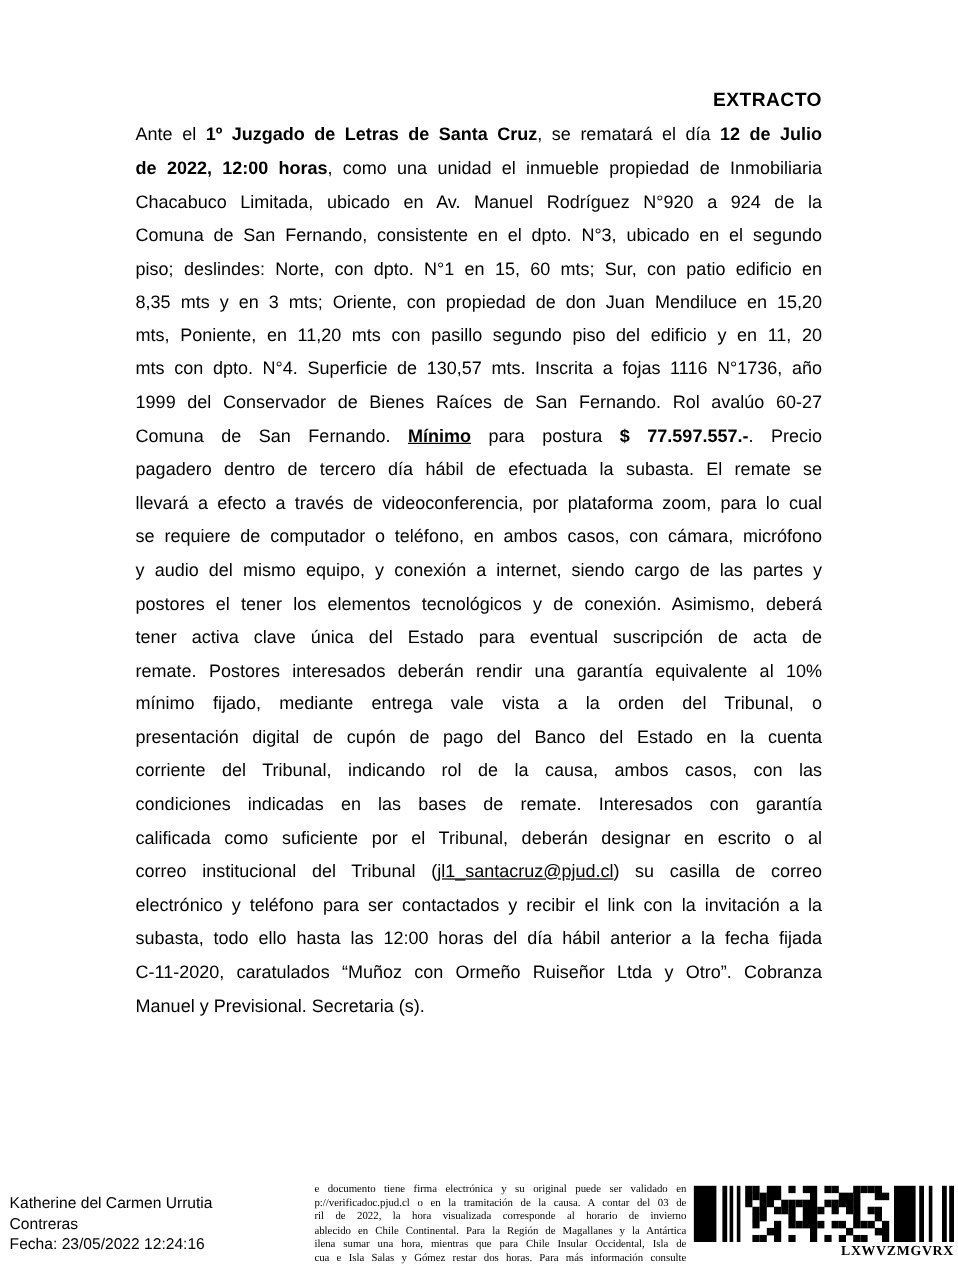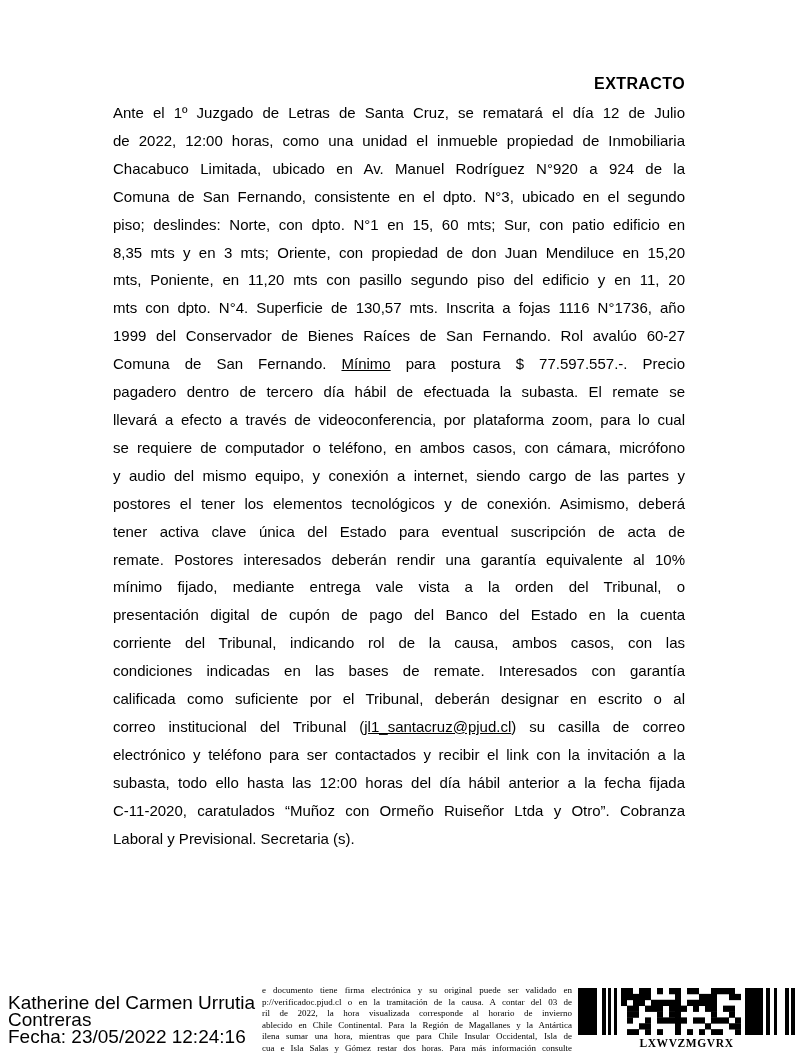--- a/index.html
+++ b/index.html
@@ -25,27 +25,27 @@
     margin-bottom: 6px;
   }
   .line {
     font-size: 15px;
     line-height: 27.9px;
     text-align: justify;
     text-align-last: justify;
     white-space: normal;
   }
   .line.last { text-align-last: left; }
-  .line span.b { font-weight: normal; margin-top: 38px; }
+  .line span.b { font-weight: bold; margin-top: 38px; }
   .line span.u { text-decoration: underline; }
   .signer {
     position: absolute;
     left: 8px; top: 995px;
     width: 255px;
-    font-size: 19px;
+    font-size: 13px;
     line-height: 16.8px;
   }
   .notice {
     position: absolute;
     left: 262px; top: 985px;
     width: 310px;
     font-family: "Liberation Serif", "DejaVu Serif", serif;
     font-size: 9px;
     line-height: 11.5px;
   }
@@ -54,21 +54,21 @@
     text-align-last: justify;
   }
   .barcode-wrap {
     position: absolute;
     left: 578px; top: 988px;
     width: 217px;
   }
   .barcode-svg { display: block; width: 217px; height: 47px; }
   .barcode-label {
     margin-top: 2px;
-    text-align: center;
+    text-align: right;
     font-family: "Liberation Serif", "DejaVu Serif", serif;
     font-weight: bold;
     font-size: 11.5px;
     letter-spacing: 0.6px;
   }
 </style>
 </head>
 <body>
 
 <div class="doc-body">
@@ -93,21 +93,21 @@
       <div class="line"><span>remate. Postores interesados deberán rendir una garantía equivalente al 10%</span></div>
       <div class="line"><span>mínimo fijado, mediante entrega vale vista a la orden del Tribunal, o</span></div>
       <div class="line"><span>presentación digital de cupón de pago del Banco del Estado en la cuenta</span></div>
       <div class="line"><span>corriente del Tribunal, indicando rol de la causa, ambos casos, con las</span></div>
       <div class="line"><span>condiciones indicadas en las bases de remate. Interesados con garantía</span></div>
       <div class="line"><span>calificada como suficiente por el Tribunal, deberán designar en escrito o al</span></div>
       <div class="line"><span>correo institucional del Tribunal (</span><span class="u">jl1_santacruz@pjud.cl</span><span>) su casilla de correo</span></div>
       <div class="line"><span>electrónico y teléfono para ser contactados y recibir el link con la invitación a la</span></div>
       <div class="line"><span>subasta, todo ello hasta las 12:00 horas del día hábil anterior a la fecha fijada</span></div>
       <div class="line"><span>C-11-2020, caratulados “Muñoz con Ormeño Ruiseñor Ltda y Otro”. Cobranza</span></div>
-      <div class="line last"><span>Laboral y Previsional. Secretaria (s).</span></div>
+      <div class="line last"><span>Manuel y Previsional. Secretaria (s).</span></div>
     </div>
 </div>
 
 <div class="signer">
   <div>Katherine del Carmen Urrutia</div>
   <div>Contreras</div>
   <div>Fecha: 23/05/2022 12:24:16</div>
 </div>
 
 <div class="notice">

